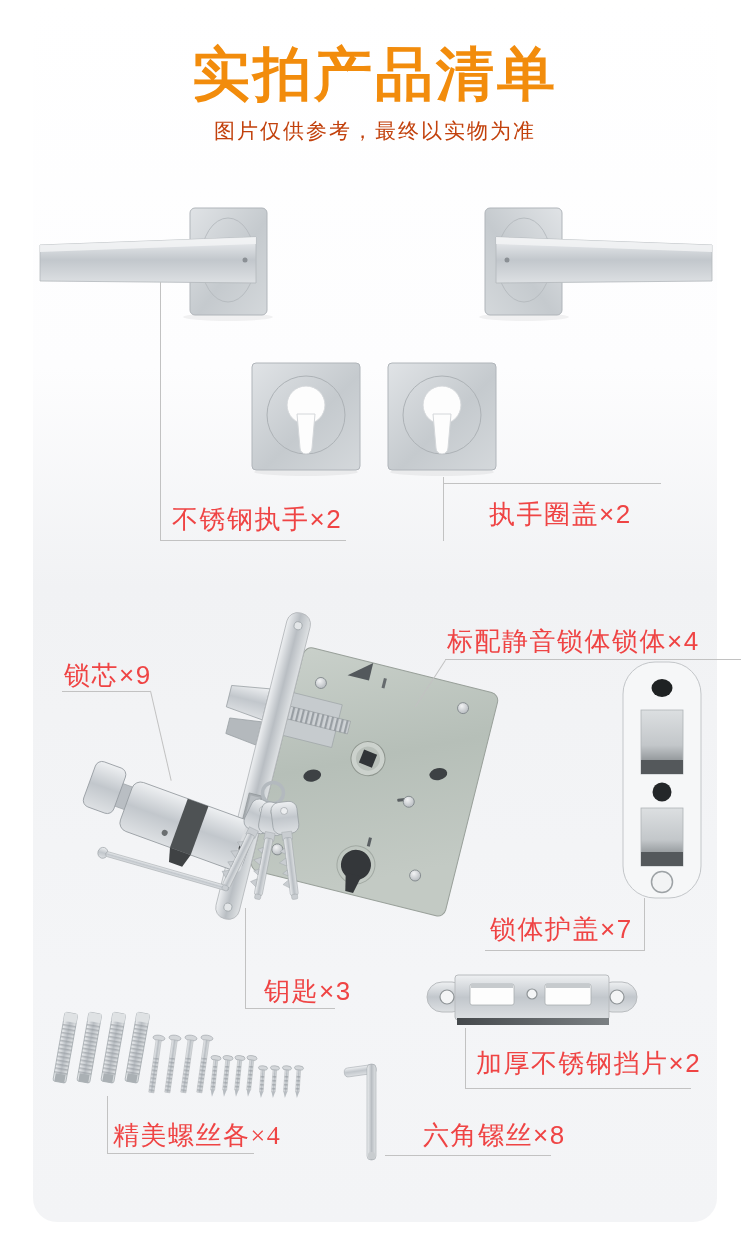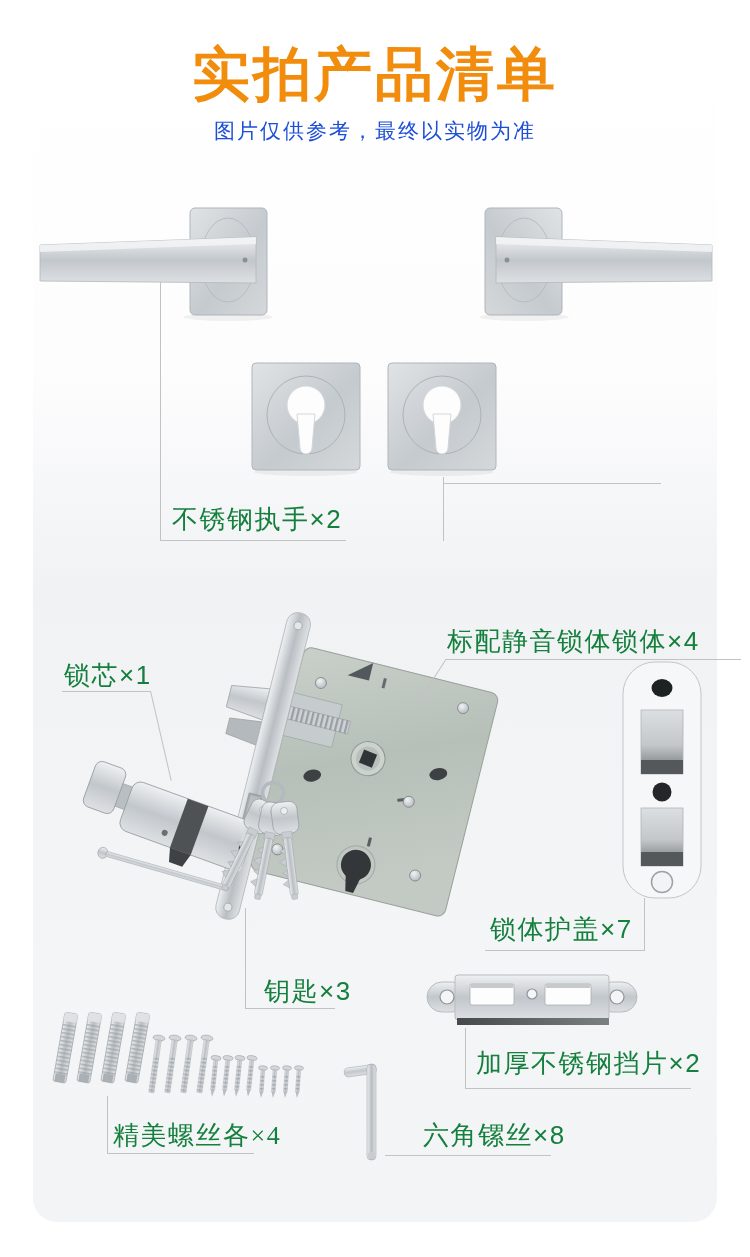--- a/index.html
+++ b/index.html
@@ -4,22 +4,22 @@
 <style>
   html,body{margin:0;padding:0;background:#ffffff;}
   .stage{position:relative;width:750px;height:1257px;overflow:hidden;background:#ffffff;
          font-family:"Liberation Sans","DejaVu Sans",sans-serif;border-radius:19px;}
   .card{position:absolute;left:33px;top:0;width:684px;height:1222px;
         border-radius:0 0 24px 24px;
         background:linear-gradient(180deg,#ffffff 0%,#fdfdfe 30%,#f1f2f4 48%,#f4f5f7 80%,#f3f4f6 100%);}
   .title{position:absolute;left:0;right:0;top:36px;text-align:center;
          font-size:58px;font-weight:700;letter-spacing:3px;color:#F28C0C;}
   .subtitle{position:absolute;left:0;right:0;top:117px;text-align:center;
-            font-size:21px;letter-spacing:2px;color:#1d4ed8;font-family:Liberation Serif, serif;}
-  .part-label{position:absolute;font-size:26px;letter-spacing:1.5px;color:#15803d;white-space:nowrap;}
+            font-size:21px;letter-spacing:2px;color:#c2410c;font-family:Liberation Serif, serif;}
+  .part-label{position:absolute;font-size:26px;letter-spacing:1.5px;color:#ef4444;white-space:nowrap;}
   .ln{position:absolute;background:#c2c2c2;}
   .ln.v{width:1px;}
   .ln.h{height:1px;}
   .ln.d{width:1px;transform-origin:top left;}
   svg{position:absolute;left:0;top:0;}
 </style>
 </head>
 <body>
 
 <div class="stage">
@@ -319,21 +319,22 @@
   <div class="ln v" style="left:644px;top:898px;height:53px;"></div>
   <div class="ln v" style="left:245px;top:908px;height:101px;"></div>
   <div class="ln h" style="left:245px;top:1008px;width:90px;"></div>
   <div class="ln v" style="left:465px;top:1028px;height:61px;"></div>
   <div class="ln h" style="left:465px;top:1088px;width:226px;"></div>
   <div class="ln v" style="left:107px;top:1096px;height:58px;"></div>
   <div class="ln h" style="left:107px;top:1153px;width:147px;"></div>
   <div class="ln h" style="left:385px;top:1155px;width:166px;"></div>
 
   <div class="part-label" style="left:172px;top:502px;">不锈钢执手×2</div>
-  <div class="part-label" style="left:64px;top:658px;">锁芯×1</div>
+  <div class="part-label" style="left:489px;top:497px;">执手圈盖×2</div>
+  <div class="part-label" style="left:64px;top:658px;">锁芯×9</div>
   <div class="part-label" style="left:447px;top:624px;">标配静音锁体锁体×4</div>
   <div class="part-label" style="left:490px;top:912px;">锁体护盖×7</div>
   <div class="part-label" style="left:264px;top:974px;text-align:right;">钥匙×3</div>
   <div class="part-label" style="left:476px;top:1046px;">加厚不锈钢挡片×2</div>
   <div class="part-label" style="left:113px;top:1118px;font-family:Liberation Serif, serif;">精美螺丝各×4</div>
   <div class="part-label" style="left:423px;top:1118px;">六角镙丝×8</div>
 
 </div>
 
 </body></html>

